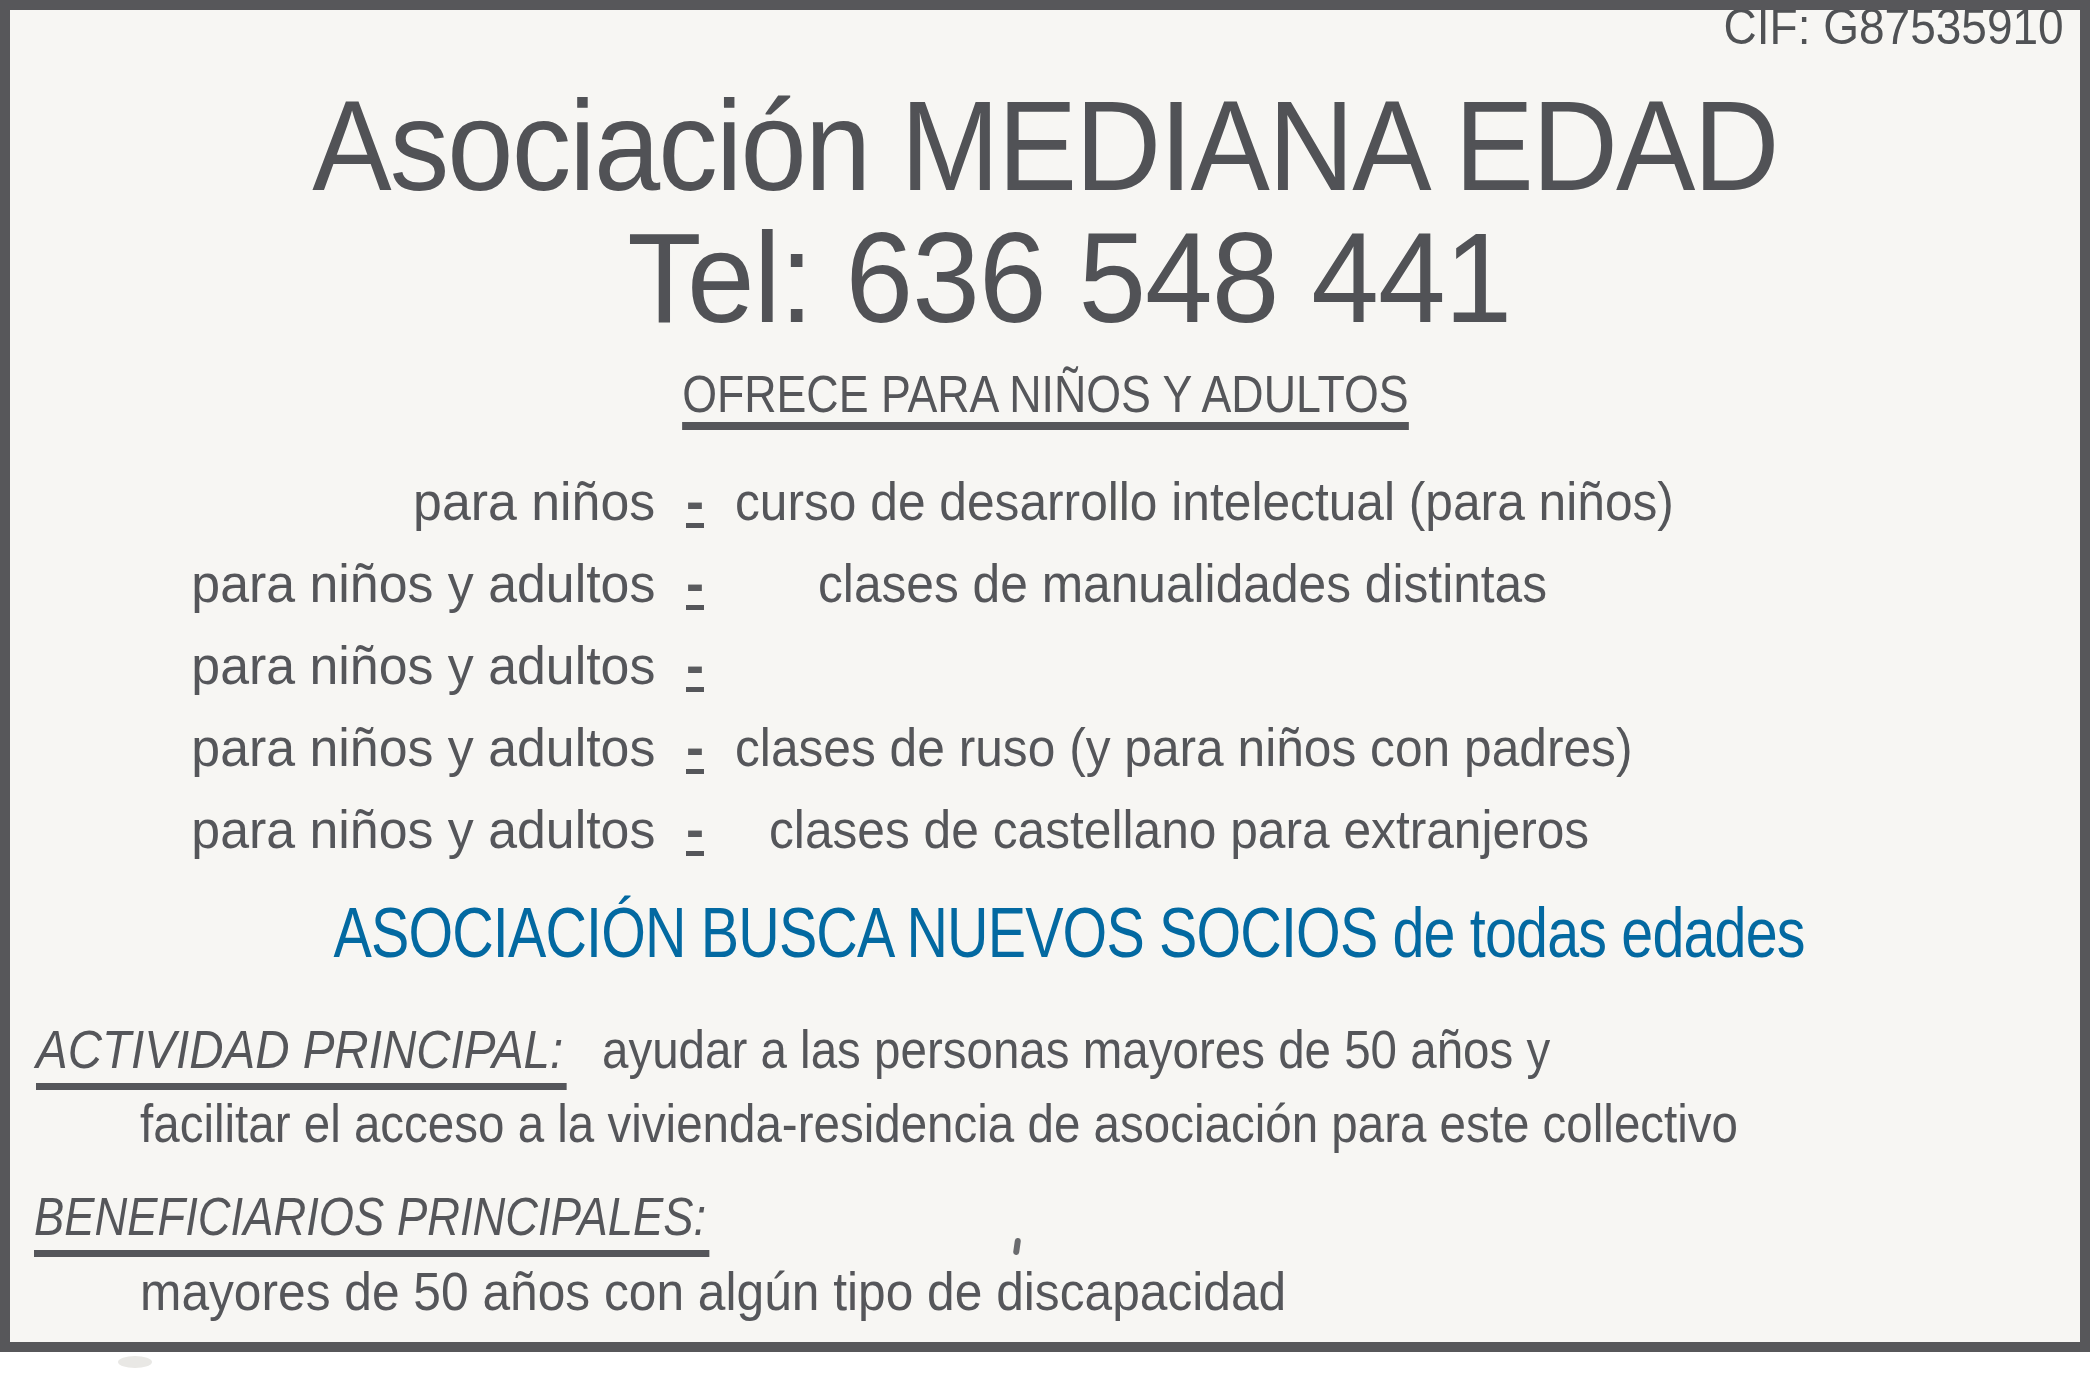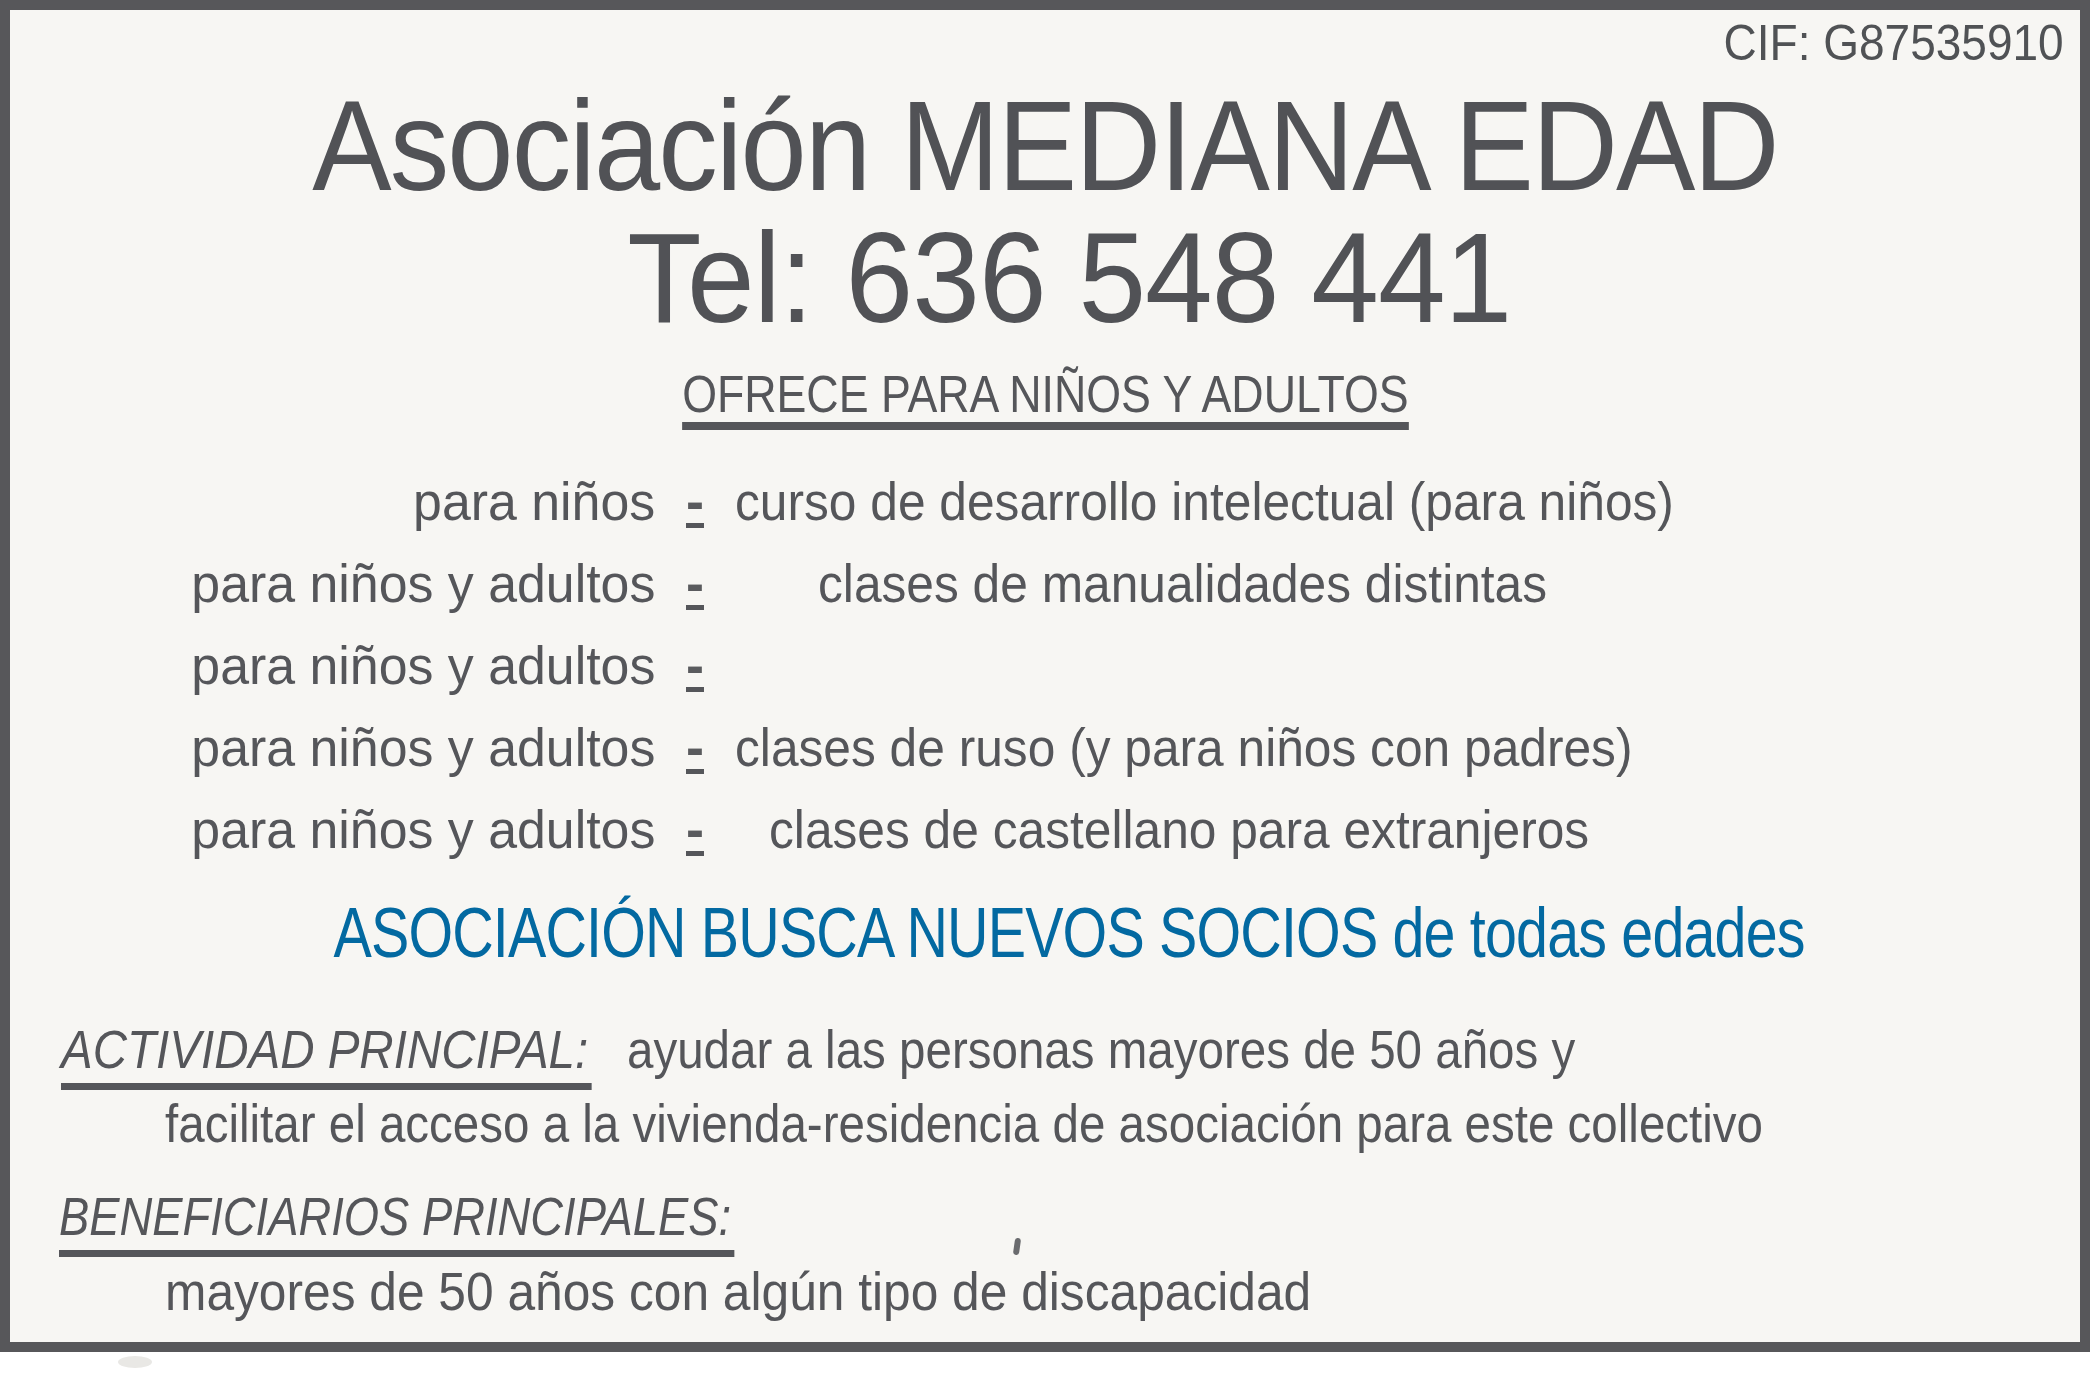--- a/index.html
+++ b/index.html
@@ -17,21 +17,21 @@
   .frame{
     position:absolute;left:0;top:0;width:2090px;height:1352px;
     box-sizing:border-box;border:10px solid #57575a;pointer-events:none;
   }
   
   .sqc{display:inline-block;white-space:nowrap;transform-origin:50% 50%;}
   .sql{display:inline-block;white-space:nowrap;transform-origin:0 50%;}
   .sqr{display:inline-block;white-space:nowrap;transform-origin:100% 50%;}
 
   .cif{
-    position:absolute;top:18px;right:26px;font-size:50px;line-height:1;
+    position:absolute;top:2px;right:26px;font-size:50px;line-height:1;
     letter-spacing:0px;color:#505255;
   }
   .cif .sqr{transform:scaleX(.92);}
 
   .center-line{position:absolute;left:0;width:2090px;text-align:center;line-height:1;}
 
   .title{top:82px;font-size:128px;color:#515256;letter-spacing:-2px;}
   .title .sqc{transform:scaleX(.93);}
 
   .tel{top:214px;font-size:128px;color:#515256;letter-spacing:-1px;margin-left:24px;}
@@ -47,21 +47,21 @@
   }
   .offer-aud{text-align:right;}
   .offer-aud .sqr{transform:scaleX(.96);}
   .offer-sep{text-align:center;font-weight:bold;color:#5a5b5e;}
   .offer-desc{text-align:center;}
   .offer-desc .sql{transform:scaleX(.92);}
 
   .socios{top:898px;font-size:70px;color:#0369a1;letter-spacing:-1px;padding-left:24px;}
   .socios .sqc{transform:scaleX(.82);}
 
-  .body-line{position:absolute;font-size:54px;line-height:1;color:#55565a;margin-left:25px;}
+  .body-line{position:absolute;font-size:54px;line-height:1;color:#55565a;}
   .act1{top:1022px;left:36px;}
   .act1 .sql{transform:scaleX(.88);}
   .act2{top:1096px;left:140px;}
   .act2 .sql{transform:scaleX(.88);}
   .ben1{top:1189px;left:34px;}
   .ben1 .sql{transform:scaleX(.84);}
   .ben2{top:1264px;left:140px;}
   .ben2 .sql{transform:scaleX(.92);}
 
   .ul-label{

